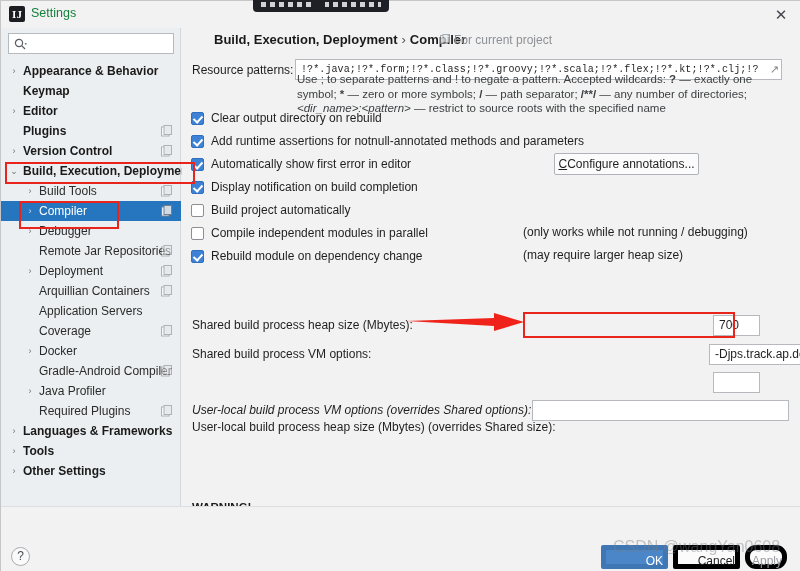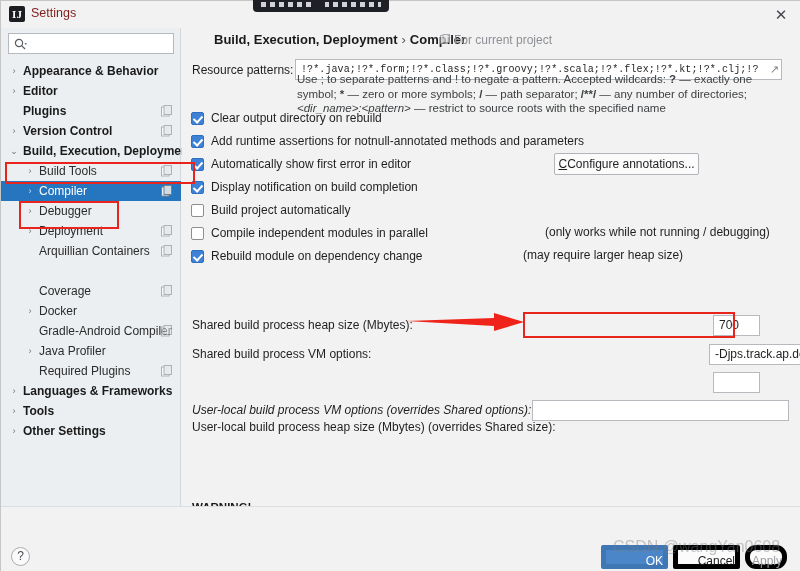--- a/index.html
+++ b/index.html
@@ -28,21 +28,21 @@
     position: absolute; left: 8px; top: 5px; width: 16px; height: 16px;
     background: #1b1d22; border-radius: 2px;
   }
   #app-icon .glyph {
     position: absolute; left: 0; top: 0; width: 16px; height: 16px;
     color: #fff; font-size: 11px; font-weight: bold; line-height: 16px;
     text-align: center; font-family: "Liberation Serif", serif;
   }
   #title-text {
     position: absolute; left: 30px; top: 5px;
-    font-size: 12.5px; color: #7f1d1d;
+    font-size: 12.5px; color: #15803d;
   }
   #redacted-title {
     position: absolute; left: 252px; top: -3px; width: 136px; height: 14px;
     background: #1e2026; border-radius: 0 0 4px 4px;
   }
   #redacted-title .dots {
     position: absolute; left: 8px; top: 4px; width: 120px; height: 5px;
     background:
       repeating-linear-gradient(to right, #cfd2d8 0 5px, #1e2026 5px 9px);
   }
@@ -229,20 +229,24 @@
         <polygon points="10.5,5.3 13,5.3 11.75,7" fill="#5a5d61"></polygon>
       </svg>
       <input id="search-input" type="text" placeholder="" style="">
     </div>
     <div id="tree">
         <div class="node lvl0">
           <span class="arrow">›</span>
           <span class="lbl">Appearance &amp; Behavior</span>
         </div>
         <div class="node lvl0">
+          <span class="arrow"></span>
+          <span class="lbl">Keymap</span>
+        </div>
+        <div class="node lvl0">
           <span class="arrow">›</span>
           <span class="lbl">Editor</span>
         </div>
         <div class="node lvl0">
           <span class="arrow"></span>
           <span class="lbl">Plugins</span>
           <svg class="badge" viewBox="0 0 11 12">
             <rect x="0.5" y="2" width="7.5" height="9" fill="#ffffff" stroke="#7d8186" stroke-width="1"></rect>
             <rect x="3" y="0.5" width="7.5" height="9" fill="#e4e7ea" stroke="#7d8186" stroke-width="1"></rect>
           </svg>
@@ -273,37 +277,46 @@
           <svg class="badge" viewBox="0 0 11 12">
             <rect x="0.5" y="2" width="7.5" height="9" fill="#ffffff" stroke="#7d8186" stroke-width="1"></rect>
             <rect x="3" y="0.5" width="7.5" height="9" fill="#e4e7ea" stroke="#7d8186" stroke-width="1"></rect>
           </svg>
         </div>
         <div class="node lvl1">
           <span class="arrow">›</span>
           <span class="lbl">Debugger</span>
         </div>
         <div class="node lvl1">
+          <span class="arrow"></span>
+          <span class="lbl">Remote Jar Repositories</span>
+          <svg class="badge" viewBox="0 0 11 12">
+            <rect x="0.5" y="2" width="7.5" height="9" fill="#ffffff" stroke="#7d8186" stroke-width="1"></rect>
+            <rect x="3" y="0.5" width="7.5" height="9" fill="#e4e7ea" stroke="#7d8186" stroke-width="1"></rect>
+          </svg>
+        </div>
+        <div class="node lvl1">
           <span class="arrow">›</span>
           <span class="lbl">Deployment</span>
           <svg class="badge" viewBox="0 0 11 12">
             <rect x="0.5" y="2" width="7.5" height="9" fill="#ffffff" stroke="#7d8186" stroke-width="1"></rect>
             <rect x="3" y="0.5" width="7.5" height="9" fill="#e4e7ea" stroke="#7d8186" stroke-width="1"></rect>
           </svg>
         </div>
         <div class="node lvl1">
           <span class="arrow"></span>
           <span class="lbl">Arquillian Containers</span>
           <svg class="badge" viewBox="0 0 11 12">
             <rect x="0.5" y="2" width="7.5" height="9" fill="#ffffff" stroke="#7d8186" stroke-width="1"></rect>
             <rect x="3" y="0.5" width="7.5" height="9" fill="#e4e7ea" stroke="#7d8186" stroke-width="1"></rect>
           </svg>
         </div>
         <div class="node lvl1">
           <span class="arrow"></span>
+          <span class="lbl">Application Servers</span>
         </div>
         <div class="node lvl1">
           <span class="arrow"></span>
           <span class="lbl">Coverage</span>
           <svg class="badge" viewBox="0 0 11 12">
             <rect x="0.5" y="2" width="7.5" height="9" fill="#ffffff" stroke="#7d8186" stroke-width="1"></rect>
             <rect x="3" y="0.5" width="7.5" height="9" fill="#e4e7ea" stroke="#7d8186" stroke-width="1"></rect>
           </svg>
         </div>
         <div class="node lvl1">
@@ -394,21 +407,21 @@
         <div class="cbrow" style="top: 220px;">
           <span class="cbox on"></span>
           <span class="cblabel">Rebuild module on dependency change</span>
         </div>
       </div>
 
     <div id="configure-annotations">
       <u>C</u><span>Configure annotations...</span>
     </div>
 
-    <div class="hintnote" style="left:341px; top:197px;margin-left:22px;">(only works while not running / debugging)</div>
+    <div class="hintnote" style="left:341px; top:197px;">(only works while not running / debugging)</div>
     <div class="hintnote" style="left:341px; top:220px;">(may require larger heap size)</div>
 
     <div id="field-rows">
         <div class="row-label" style="left: 10px; top: 290px;">Shared build process heap size (Mbytes):</div>
         <div class="tfield" style="left: 531px; top: 287px; width: 47px; height: 21px; line-height: 19px;">700</div>
         <div class="row-label" style="left: 10px; top: 319px;">Shared build process VM options:</div>
         <div class="tfield" style="left: 527px; top: 316px; width: 260px; height: 21px; line-height: 19px;">-Djps.track.ap.dependencies=false</div>
         <div class="row-label" style="left: 10px; top: 347px; margin-top: 45px;">User-local build process heap size (Mbytes) (overrides Shared size):</div>
         <div class="tfield" style="left: 531px; top: 344px; width: 47px; height: 21px; line-height: 19px;"></div>
         <div class="row-label" style="left: 10px; top: 375px; font-style: italic;">User-local build process VM options (overrides Shared options):</div>

